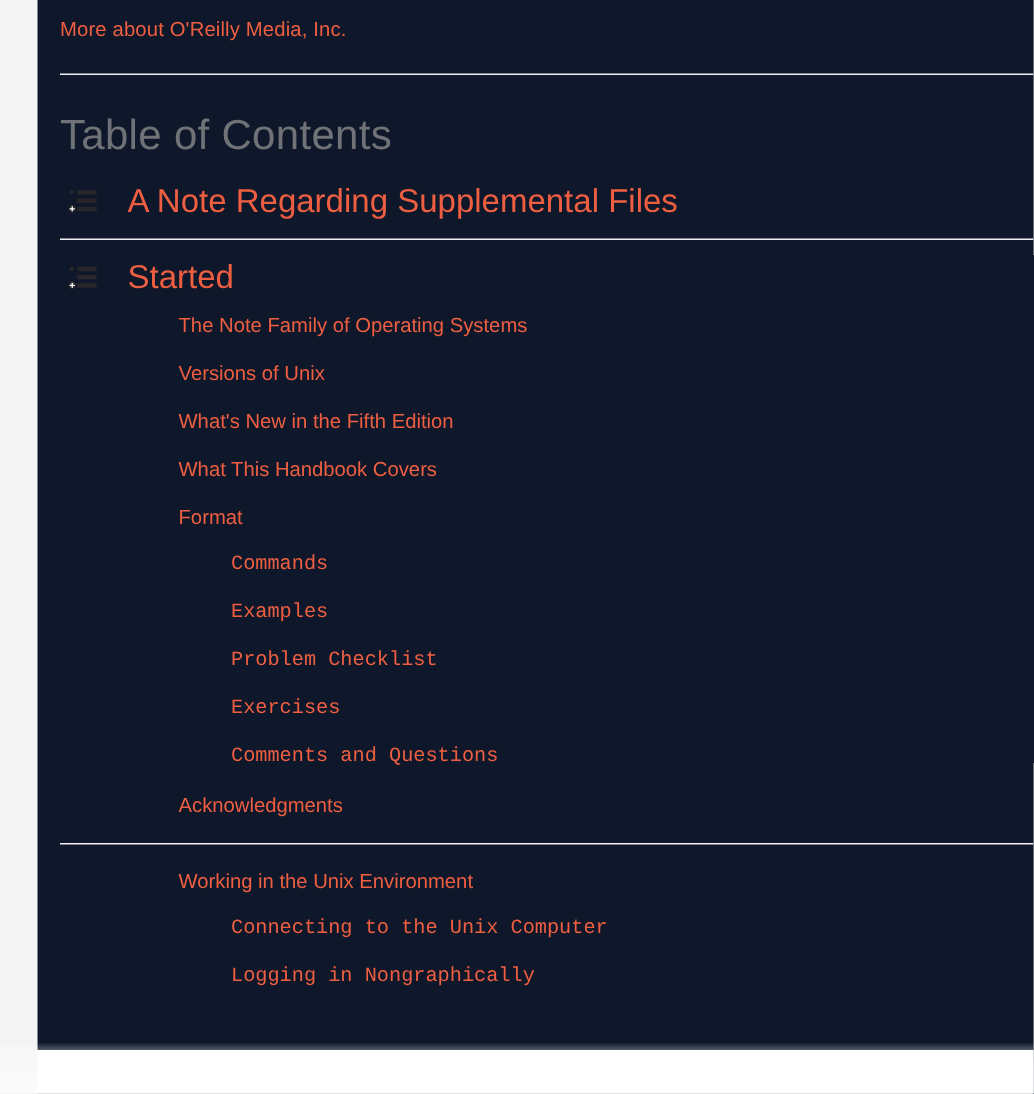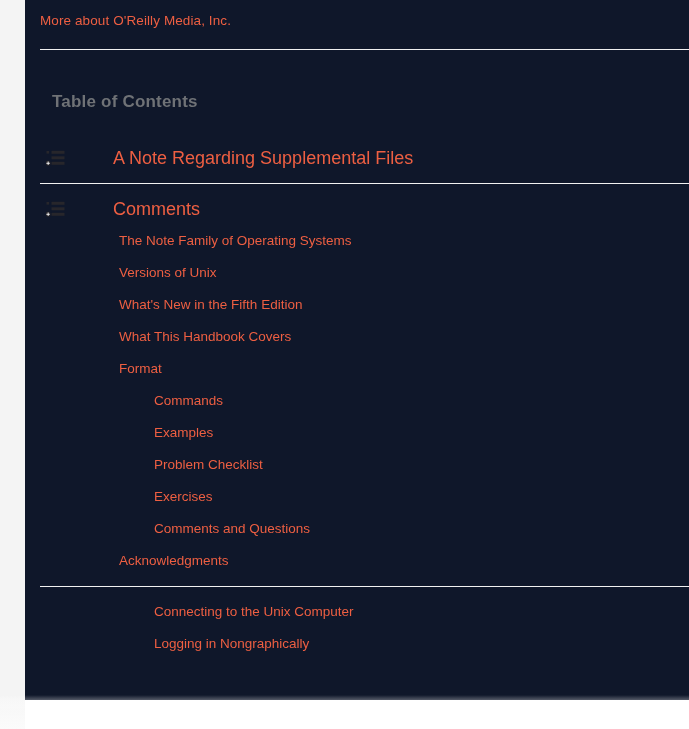--- a/index.html
+++ b/index.html
@@ -50,24 +50,24 @@
   }
 
   .rule {
     height: 0;
     border-top: 1px solid #f0f0f0;
     margin-left: 15px;
     margin-right: 0px;
   }
 
   #toc-heading {
-    margin: 12px;
+    margin: 0;
     padding: 26px 0 0 15px;
-    font-size: 17px;
-    font-weight: bold;
+    font-size: 28px;
+    font-weight: normal;
     color: #6f7276;
     letter-spacing: 0.2px;
     line-height: 28px;
   }
 
   .toc-list {
     margin: 0;
     padding: 0;
     list-style: none;
   }
@@ -84,33 +84,34 @@
     position: absolute;
     left: 21px;
     top: 50%;
     transform: translateY(-50%);
     width: 19px;
     height: 16px;
     display: block;
   }
 
   .lvl1 .toc-label {
-    margin-left: 88px;
-    font-size: 18px;
+    margin-left: 60px;
+    font-size: 22px;
     line-height: 20px;
   }
   .lvl2 .toc-label {
     margin-left: 94px;
     font-size: 13.5px;
     line-height: 18px;
   }
   .lvl3 .toc-label {
     margin-left: 129px;
     font-size: 13.5px;
     line-height: 18px;
+    font-family: Liberation Mono, monospace;
   }
 
   .toc-label { display: inline-block; white-space: nowrap; }
 
   .section-rule {
     height: 0;
     border-top: 1px solid #f1f1f1;
     margin-left: 15px;
   }
 
@@ -171,21 +172,21 @@
       <li class="toc-row lvl1">
         <svg viewBox="0 0 19 16" class="toc-icon">
           <rect x="0.5" y="1" width="2.6" height="2.6" fill="#27262b"></rect>
           <rect x="5.5" y="0.8" width="13" height="3" fill="#27262b"></rect>
           <rect x="5.5" y="6.3" width="13" height="3" fill="#27262b"></rect>
           <rect x="5.5" y="11.8" width="13" height="3" fill="#27262b"></rect>
           <circle cx="2.1" cy="13.2" r="2.5" fill="#27262b"></circle>
           <rect x="1.7" y="11.5" width="0.9" height="3.4" fill="#ffffff"></rect>
           <rect x="0.4" y="12.8" width="3.4" height="0.9" fill="#ffffff"></rect>
         </svg>
-        <a class="link toc-label" href="#">Comments</a>
+        <a class="link toc-label" href="#">Started</a>
       </li>
       <li class="toc-row lvl2">
         <a class="link toc-label" href="#">The Note Family of Operating Systems</a>
       </li>
       <li class="toc-row lvl2">
         <a class="link toc-label" href="#">Versions of Unix</a>
       </li>
       <li class="toc-row lvl2">
         <a class="link toc-label" href="#">What's New in the Fifth Edition</a>
       </li>
@@ -207,20 +208,23 @@
       <li class="toc-row lvl3">
         <a class="link toc-label" href="#">Exercises</a>
       </li>
       <li class="toc-row lvl3">
         <a class="link toc-label" href="#">Comments and Questions</a>
       </li>
       <li class="toc-row lvl2">
         <a class="link toc-label" href="#">Acknowledgments</a>
       </li>
       <li class="section-rule" style="margin: 9px 0px 9px 15px;"></li>
+      <li class="toc-row lvl2">
+        <a class="link toc-label" href="#">Working in the Unix Environment</a>
+      </li>
       <li class="toc-row lvl3">
         <a class="link toc-label" href="#">Connecting to the Unix Computer</a>
       </li>
       <li class="toc-row lvl3">
         <a class="link toc-label" href="#">Logging in Nongraphically</a>
       </li>
     </ul>
 
 </div>
 

